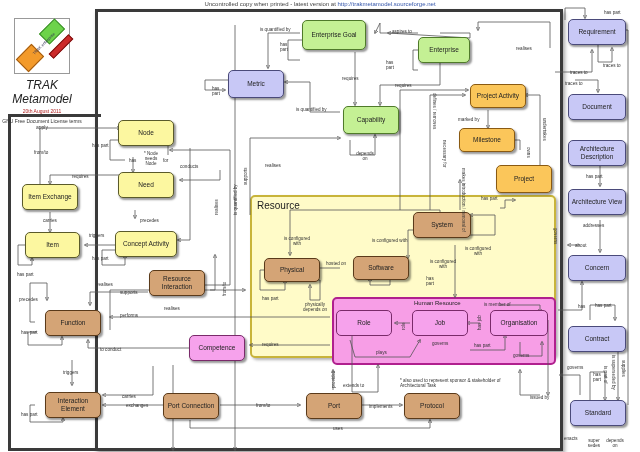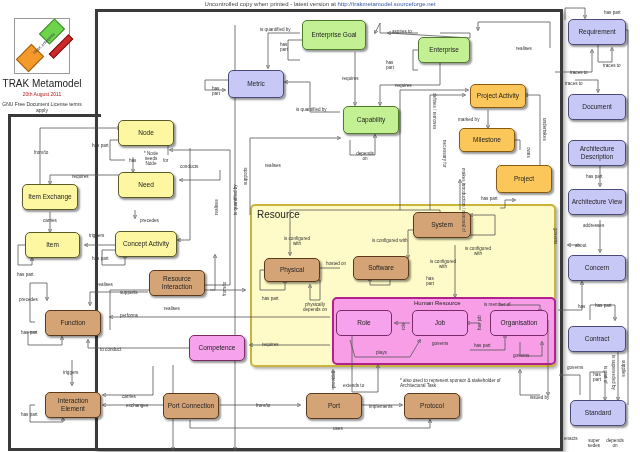--- a/index.html
+++ b/index.html
@@ -7,25 +7,25 @@
   #canvas{position:absolute;left:0;top:0;width:640px;height:452px;}
   .header-note{position:absolute;left:0;top:1px;width:640px;text-align:center;font-size:6px;color:#444;}
   .header-note .url{color:#3355aa;}
   .frame{position:absolute;border:3px solid #3a3a3a;box-shadow:2px 3px 4px rgba(0,0,0,0.35);background:transparent;}
   .logo{position:absolute;left:14px;top:18px;width:54px;height:54px;border:1px solid #999;background:#fff;}
   .logo .g{position:absolute;left:26px;top:5px;width:20px;height:13px;background:#6dd34a;border:1px solid #3a8a2a;transform:rotate(-45deg);}
   .logo .r{position:absolute;left:32px;top:24px;width:26px;height:5px;background:#cc2a2a;border:1px solid #7a1010;transform:rotate(-45deg);}
   .logo .o{position:absolute;left:4px;top:30px;width:20px;height:16px;background:#f39a2a;border:1px solid #a05a10;transform:rotate(-45deg);}
   .logo .t{position:absolute;left:14px;top:22px;font-size:4px;color:#335;transform:rotate(-45deg);}
   .title-block{position:absolute;left:0;top:78px;width:84px;text-align:center;}
-  .title-block .t1{font-size:10px;color:#222;}
+  .title-block .t1{font-size:12px;color:#222;font-style:italic;}
   .title-block .t2{font-size:5px;color:#b02020;margin-top:2px;}
   .title-block .t3{font-size:5px;color:#333;margin-top:4px;line-height:6px;}
   .group{position:absolute;border-radius:5px;}
-  .group-resource{left:250px;top:204px;width:302px;height:159px;background:#fffbc8;border:2px solid #c8b43a;box-shadow:2px 2px 3px rgba(0,0,0,0.3);}
+  .group-resource{left:250px;top:195px;width:302px;height:159px;background:#fffbc8;border:2px solid #c8b43a;box-shadow:2px 2px 3px rgba(0,0,0,0.3);}
   .group-resource .gl{position:absolute;left:5px;top:3px;font-size:10px;color:#222;}
   .group-hr{left:332px;top:297px;width:220px;height:64px;background:#f79ee6;border:2px solid #b0208e;}
   .group-hr .gl{position:absolute;left:80px;top:1px;font-size:6px;color:#222;}
   .node{position:absolute;border-radius:5px;display:flex;align-items:center;justify-content:center;text-align:center;font-size:6.5px;color:#222;box-shadow:1.5px 2px 2px rgba(0,0,0,0.4);border:1px solid #555;line-height:8px;box-sizing:border-box;}
   .green{background:#c4f094;border-color:#4f7a2a;}
   .blue{background:#c8c8f6;border-color:#4a4a7a;}
   .yellow{background:#fcf7a0;border-color:#5a5a2a;}
   .orange{background:#fbc65a;border-color:#8a5a12;}
   .brown{background:#d4a476;border-color:#5a3a1a;}
   .pink{background:#f6a2ec;border-color:#7a2a6a;}

